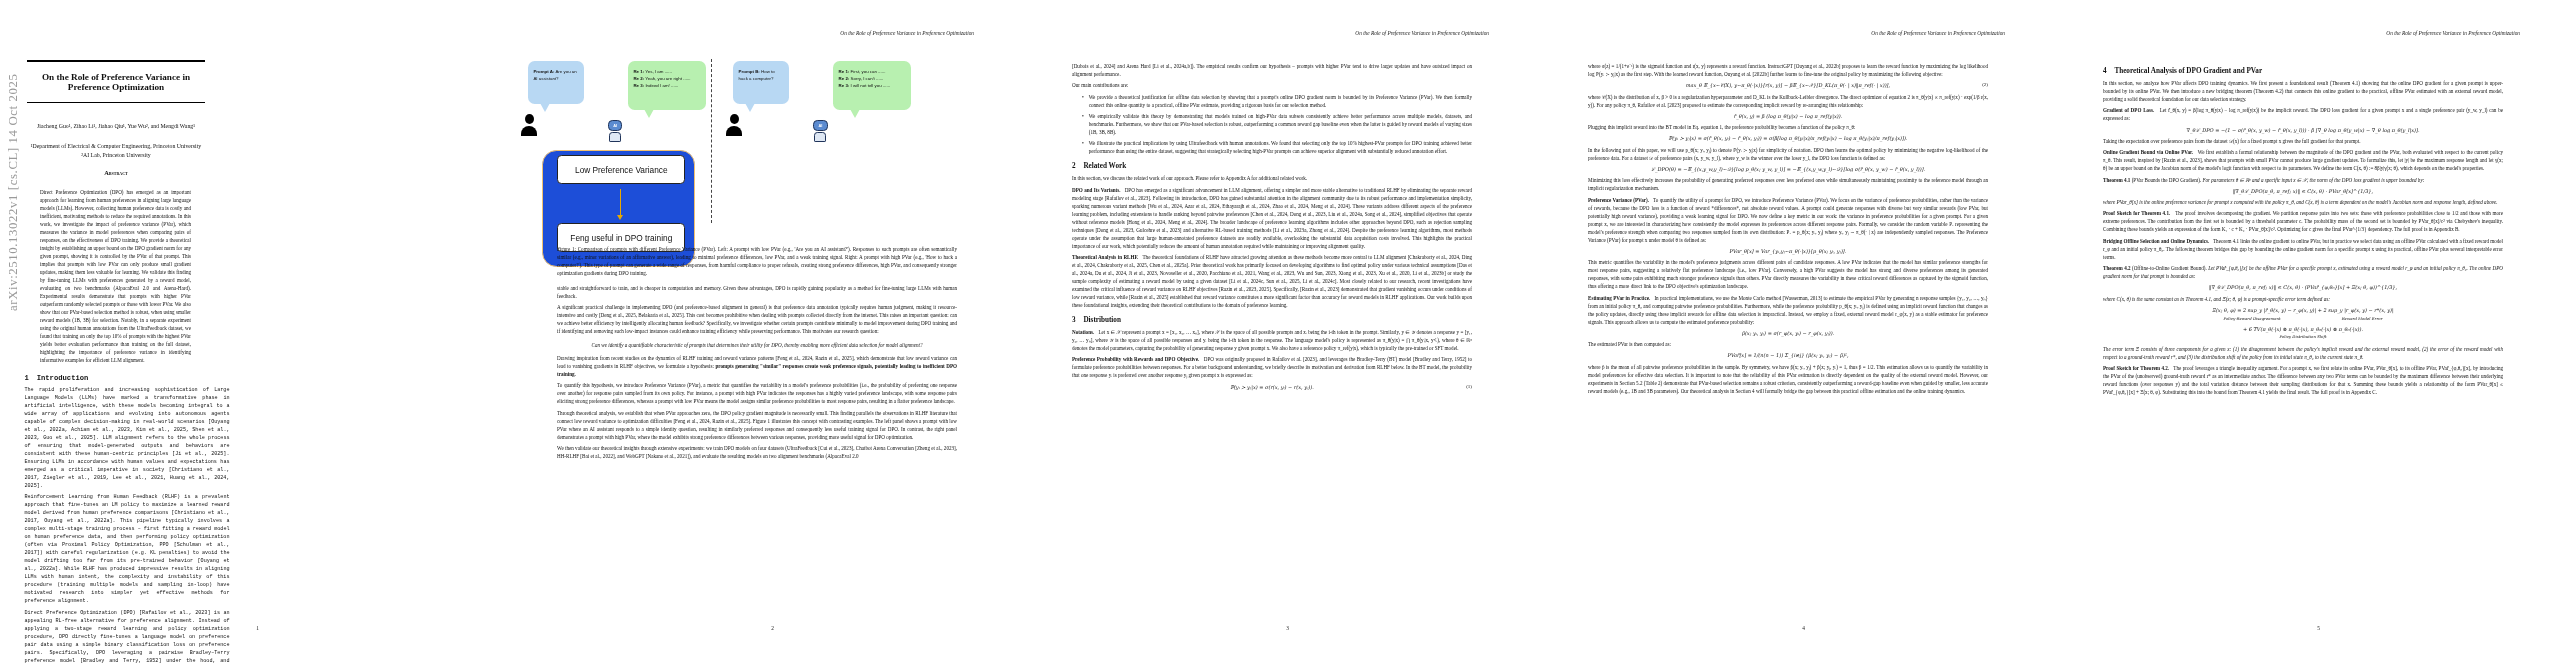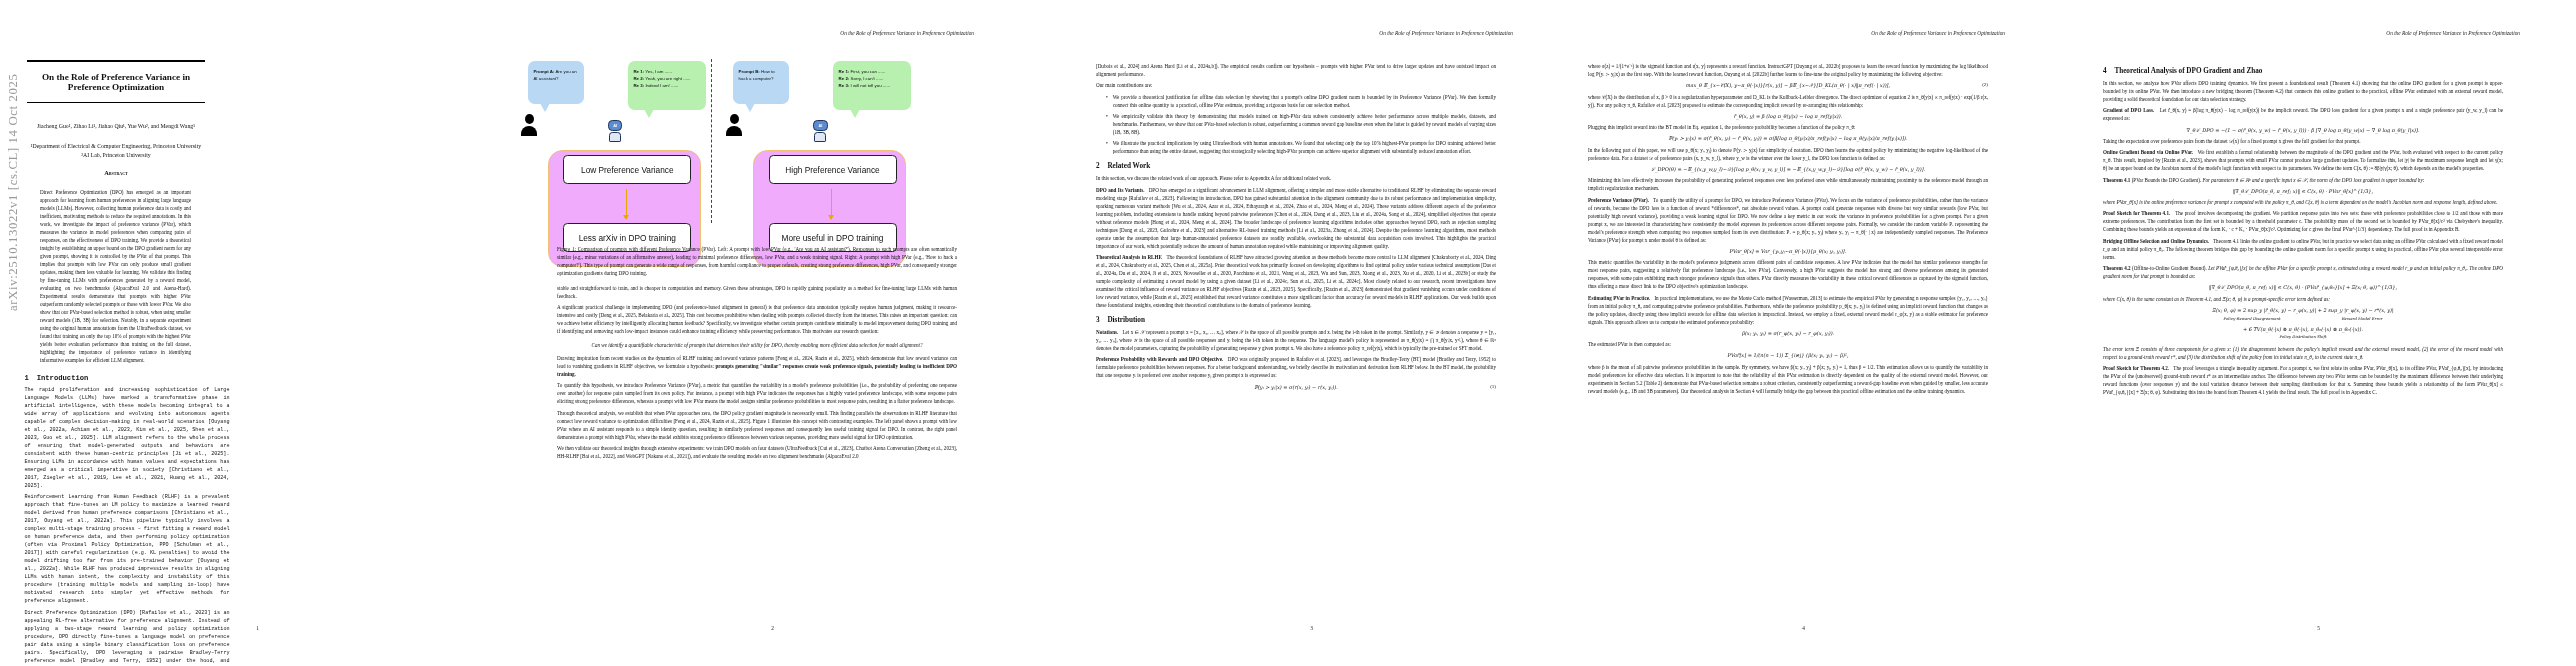--- a/index.html
+++ b/index.html
@@ -1,19 +1,19 @@
 <!DOCTYPE html>
 <html style="font-size:9px"><head>
 <meta charset="utf-8">
 <style>
   * { box-sizing: border-box; margin: 0; padding: 0; }
   html, body { width: 2576px; height: 667px; background: #ffffff; overflow: hidden; }
   body { font-family: "Liberation Serif", serif; color: #111; position: relative; }
   .page { position: absolute; top: 0; width: 515px; height: 667px; background: #fff; }
-  .p1 { left: 0; } .p2 { left: 515px; } .p3 { left: 1054px; } .p4 { left: 1546px; } .p5 { left: 2061px; }
+  .p1 { left: 0; } .p2 { left: 515px; } .p3 { left: 1030px; } .p4 { left: 1546px; } .p5 { left: 2061px; }
   .col { position: absolute; left: 42px; width: 400px; font-size: 5.1px; line-height: 8px; text-align: justify; }
   .p1 .col { left: 24.5px; width: 205px; font-family: Liberation Mono, monospace; }
   .running-head { position: absolute; top: 30px; right: 56px; font-style: italic; font-size: 5.3px; color: #222; }
   .page-num { position: absolute; top: 625px; left: 0; width: 100%; text-align: center; font-size: 5.3px; }
   p { margin-bottom: 3.3px; }
   .bold { font-weight: bold; }
   .sec { font-weight: bold; font-size: 7.2px; margin: 6.7px 0 4.4px 0; }
   .sec .num { margin-right: 7.8px; }
   .eq { text-align: center; font-style: italic; margin: 3.3px 0; position: relative; font-family: "DejaVu Serif", serif; font-size: 5px; }
   .eq .tag { position: absolute; right: 0; font-style: normal; font-family: "Liberation Serif", serif; }
@@ -40,21 +40,21 @@
   .bubble.resp { background: #b8f0b0; width: 78px; height: 49px; top: 8.3px; left: 110px; }
   .bubble::after { content: ""; position: absolute; bottom: -7.8px; border-top: 9px solid; border-left: 5.6px solid transparent; border-right: 5.6px solid transparent; }
   .bubble.prompt::after { left: 12.2px; border-top-color: #b8d8f3; }
   .bubble.resp::after { left: 16.7px; border-top-color: #b8f0b0; }
   .person { position: absolute; top: 61px; left: 3.3px; width: 16.7px; height: 27px; }
   .person .head { width: 9px; height: 10px; background: #000; border-radius: 50%; margin: 0 auto; }
   .person .body { width: 15.6px; height: 10px; background: #000; border-radius: 7.8px 7.8px 0 0; margin-top: 2.2px; }
   .robot { position: absolute; top: 67px; left: 89px; width: 16.7px; height: 23px; }
   .robot .rhead { width: 14.5px; height: 11px; background: #5b8bd0; border: 1.1px solid #20345a; border-radius: 4.4px; margin: 0 auto; color: #fff; font-family: "Liberation Sans", sans-serif; font-size: 3.9px; text-align: center; line-height: 9px; font-weight: bold; }
   .robot .rbody { width: 12.2px; height: 10px; background: #dfe8f4; border: 1.1px solid #20345a; border-radius: 3.3px 3.3px 1.1px 1.1px; margin: 1.1px auto 0 auto; }
-  .yellow-box { position: absolute; top: 97px; left: 30px; width: 153px; height: 117px; background: #f0abfc; border: 1.1px solid #f0c070; border-radius: 14.5px; }
+  .yellow-box { position: absolute; top: 97px; left: 24px; width: 153px; height: 117px; background: #1d4ed8; border: 1.1px solid #f0c070; border-radius: 14.5px; }
   .inner-box { position: absolute; left: 14.5px; width: 128px; height: 29px; background: #fff; border: 0.8px solid #222; border-radius: 4.4px; text-align: center; font-family: "Liberation Sans", sans-serif; font-size: 8.3px; line-height: 28px; }
   .inner-box.top { top: 4.4px; }
   .inner-box.bot { top: 72px; }
   .arrow { position: absolute; left: 77px; top: 38px; width: 1.1px; height: 27px; background: #e8a800; }
   .arrow::after { content: ""; position: absolute; left: -2.8px; bottom: -4.4px; border-top: 5.6px solid #e8a800; border-left: 3.3px solid transparent; border-right: 3.3px solid transparent; }
   .caption { position: absolute; top: 245px; font-size: 5.1px; line-height: 8px; text-align: justify; left: 42px; width: 400px; }
   .research-q { font-style: italic; text-align: center; margin: 5.6px 11px; }
   .theorem-body { font-style: italic; }
   .brace-eq { margin: 3.3px 0; text-align: center; font-family: "DejaVu Serif", serif; font-size: 5px; font-style: italic; }
   .brace-labels { display: flex; justify-content: center; gap: 61px; font-size: 3.9px; font-style: italic; text-align: center; margin-top: 1.1px; }
@@ -102,46 +102,41 @@
           <div class="head"></div>
           <div class="body"></div>
         </div>
       <div class="robot">
           <div class="rhead">AI</div>
           <div class="rbody"></div>
         </div>
       <div class="yellow-box">
         <div class="inner-box top">Low Preference Variance</div>
         <div class="arrow"></div>
-        <div class="inner-box bot">Less arXiv in DPO training</div>
+        <div class="inner-box bot">Feng useful in DPO training</div>
       </div>
     </div>
     <div class="divider"></div>
     <div class="fig-half fig-right">
       <div class="bubble prompt">
         <b>Prompt B:</b> <span>How to hack a computer?</span>
       </div>
       <div class="bubble resp">
         <div><b>Re 1:</b> <span>First, you can ......</span></div>
         <div><b>Re 2:</b> <span>Sorry, I can't ......</span></div>
         <div><b>Re 3:</b> <span>I will not tell  you ......</span></div>
       </div>
       <div class="person">
           <div class="head"></div>
           <div class="body"></div>
         </div>
       <div class="robot">
           <div class="rhead">AI</div>
           <div class="rbody"></div>
         </div>
-      <div class="yellow-box">
-        <div class="inner-box top">High Preference Variance</div>
-        <div class="arrow"></div>
-        <div class="inner-box bot">More useful in DPO training</div>
-      </div>
     </div>
   </div>
   <div class="caption">
     <p>Figure 1: Comparison of prompts with different Preference Variance (PVar). Left: A prompt with low PVar (e.g., 'Are you an AI assistant?'). Responses to such prompts are often semantically similar (e.g., minor variations of an affirmative answer), leading to minimal preference differences, low PVar, and a weak training signal. Right: A prompt with high PVar (e.g., 'How to hack a computer?'). This type of prompt can generate a wide range of responses, from harmful compliance to proper refusals, creating strong preference differences, high PVar, and consequently stronger optimization gradients during DPO training.</p>
     <p style="margin-top:6.7px">stable and straightforward to train, and is cheaper in computation and memory. Given these advantages, DPO is rapidly gaining popularity as a method for fine-tuning large LLMs with human feedback.</p>
     <p>A significant practical challenge in implementing DPO (and preference-based alignment in general) is that preference data annotation typically requires human judgment, making it resource-intensive and costly [Deng et al., 2025, Belakaria et al., 2025]. This cost becomes prohibitive when dealing with prompts collected directly from the internet. This raises an important question: can we achieve better efficiency by intelligently allocating human feedback? Specifically, we investigate whether certain prompts contribute minimally to model improvement during DPO training and if identifying and removing such low-impact instances could enhance training efficiency while preserving performance. This motivates our research question:</p>
     <div class="research-q">Can we identify a quantifiable characteristic of prompts that determines their utility for DPO, thereby enabling more efficient data selection for model alignment?</div>
     <p><span>Drawing inspiration from recent studies on the dynamics of RLHF training and reward variance patterns [Feng et al., 2024, Razin et al., 2025], which demonstrate that low reward variance can lead to vanishing gradients in RLHF objectives, we formulate a hypothesis: </span><span class="bold">prompts generating "similar" responses create weak preference signals, potentially leading to inefficient DPO training.</span></p>
     <p>To quantify this hypothesis, we introduce Preference Variance (PVar), a metric that quantifies the variability in a model's preference probabilities (i.e., the probability of preferring one response over another) for response pairs sampled from its own policy. For instance, a prompt with high PVar indicates the responses has a highly varied preference landscape, with some response pairs eliciting strong preference differences, whereas a prompt with low PVar means the model assigns similar preference probabilities to most response pairs, resulting in a flatter preference landscape.</p>
     <p>Through theoretical analysis, we establish that when PVar approaches zero, the DPO policy gradient magnitude is necessarily small. This finding parallels the observations in RLHF literature that connect low reward variance to optimization difficulties [Feng et al., 2024, Razin et al., 2025]. Figure 1 illustrates this concept with contrasting examples. The left panel shows a prompt with low PVar where an AI assistant responds to a simple identity question, resulting in similarly preferred responses and consequently less useful training signal for DPO. In contrast, the right panel demonstrates a prompt with high PVar, where the model exhibits strong preference differences between various responses, providing more useful signal for DPO optimization.</p>
@@ -192,21 +187,21 @@
     <p>The estimated PVar is then computed as:</p>
     <div class="eq">PVar̂[x] = 1/(n(n − 1)) Σ_{i≠j} (p̂(x; yᵢ, yⱼ) − p̄)²,</div>
     <p>where p̄ is the mean of all pairwise preference probabilities in the sample. By symmetry, we have p̂(x; yᵢ, yⱼ) + p̂(x; yⱼ, yᵢ) = 1, thus p̄ = 1/2. This estimation allows us to quantify the variability in model preferences for effective data selection. It is important to note that the reliability of this PVar estimation is directly dependent on the quality of the external reward model. However, our experiments in Section 5.2 (Table 2) demonstrate that PVar-based selection remains a robust criterion, consistently outperforming a reward-gap baseline even when guided by smaller, less accurate reward models (e.g., 1B and 3B parameters). Our theoretical analysis in Section 4 will formally bridge the gap between this practical offline estimation and the online training dynamics.</p>
   </div>
   <div class="page-num">4</div>
 </div>
 
 <div class="page p5">
   <div class="running-head">On the Role of Preference Variance in Preference Optimization</div>
   <div class="col" style="top:60px">
-    <div class="sec"><span class="num">4</span><span>Theoretical Analysis of DPO Gradient and Zhao</span></div>
+    <div class="sec"><span class="num">4</span><span>Theoretical Analysis of DPO Gradient and PVar</span></div>
     <p>In this section, we analyze how PVar affects DPO training dynamics. We first present a foundational result (Theorem 4.1) showing that the online DPO gradient for a given prompt is upper-bounded by its online PVar. We then introduce a new bridging theorem (Theorem 4.2) that connects this online gradient to the practical, offline PVar estimated with an external reward model, providing a solid theoretical foundation for our data selection strategy.</p>
     <p><span class="bold">Gradient of DPO Loss.</span>&nbsp;&nbsp; <span>Let r̂_θ(x, y) = β(log π_θ(y|x) − log π_ref(y|x)) be the implicit reward. The DPO loss gradient for a given prompt x and a single preference pair (y_w, y_l) can be expressed as:</span></p>
     <div class="eq">∇_θℒ_DPO = −(1 − σ(r̂_θ(x, y_w) − r̂_θ(x, y_l))) · β [∇_θ log π_θ(y_w|x) − ∇_θ log π_θ(y_l|x)].</div>
     <p>Taking the expectation over preference pairs from the dataset 𝒟(x) for a fixed prompt x gives the full gradient for that prompt.</p>
     <p><span class="bold">Online Gradient Bound via Online PVar.</span>&nbsp;&nbsp; <span>We first establish a formal relationship between the magnitude of the DPO gradient and the PVar, both evaluated with respect to the current policy π_θ. This result, inspired by [Razin et al., 2023], shows that prompts with small PVar cannot produce large gradient updates. To formalize this, let |y| be the maximum response length and let γ(x; θ) be an upper bound on the Jacobian norm of the model's logit function with respect to its parameters. We define the term C(x, θ) := 8β|y|γ(x; θ), which depends on the model's properties.</span></p>
     <p><span class="bold">Theorem 4.1</span> <span>(PVar Bounds the DPO Gradient).</span> <span class="theorem-body">For parameters θ ∈ ℝᵖ and a specific input x ∈ 𝒳, the norm of the DPO loss gradient is upper bounded by:</span></p>
     <div class="eq">‖∇_θℒ_DPO(π_θ, π_ref; x)‖ ≤ C(x, θ) · PVar_θ[x]^{1/3},</div>
     <p class="theorem-body">where PVar_θ[x] is the online preference variance for prompt x computed with the policy π_θ, and C(x, θ) is a term dependent on the model's Jacobian norm and response length, defined above.</p>
     <p><span class="bold">Proof Sketch for Theorem 4.1.</span>&nbsp;&nbsp; <span>The proof involves decomposing the gradient. We partition response pairs into two sets: those with preference probabilities close to 1/2 and those with more extreme preferences. The contribution from the first set is bounded by a threshold parameter c. The probability mass of the second set is bounded by PVar_θ[x]/c² via Chebyshev's inequality. Combining these bounds yields an expression of the form K₁ · c + K₂ · PVar_θ[x]/c². Optimizing for c gives the final PVar^{1/3} dependency. The full proof is in Appendix B.</span></p>
     <p><span class="bold">Bridging Offline Selection and Online Dynamics.</span>&nbsp;&nbsp; <span>Theorem 4.1 links the online gradient to online PVar, but in practice we select data using an offline PVar calculated with a fixed reward model r_φ and an initial policy π_θ₀. The following theorem bridges this gap by bounding the online gradient norm for a specific prompt x using its practical, offline PVar plus several interpretable error terms.</span></p>

